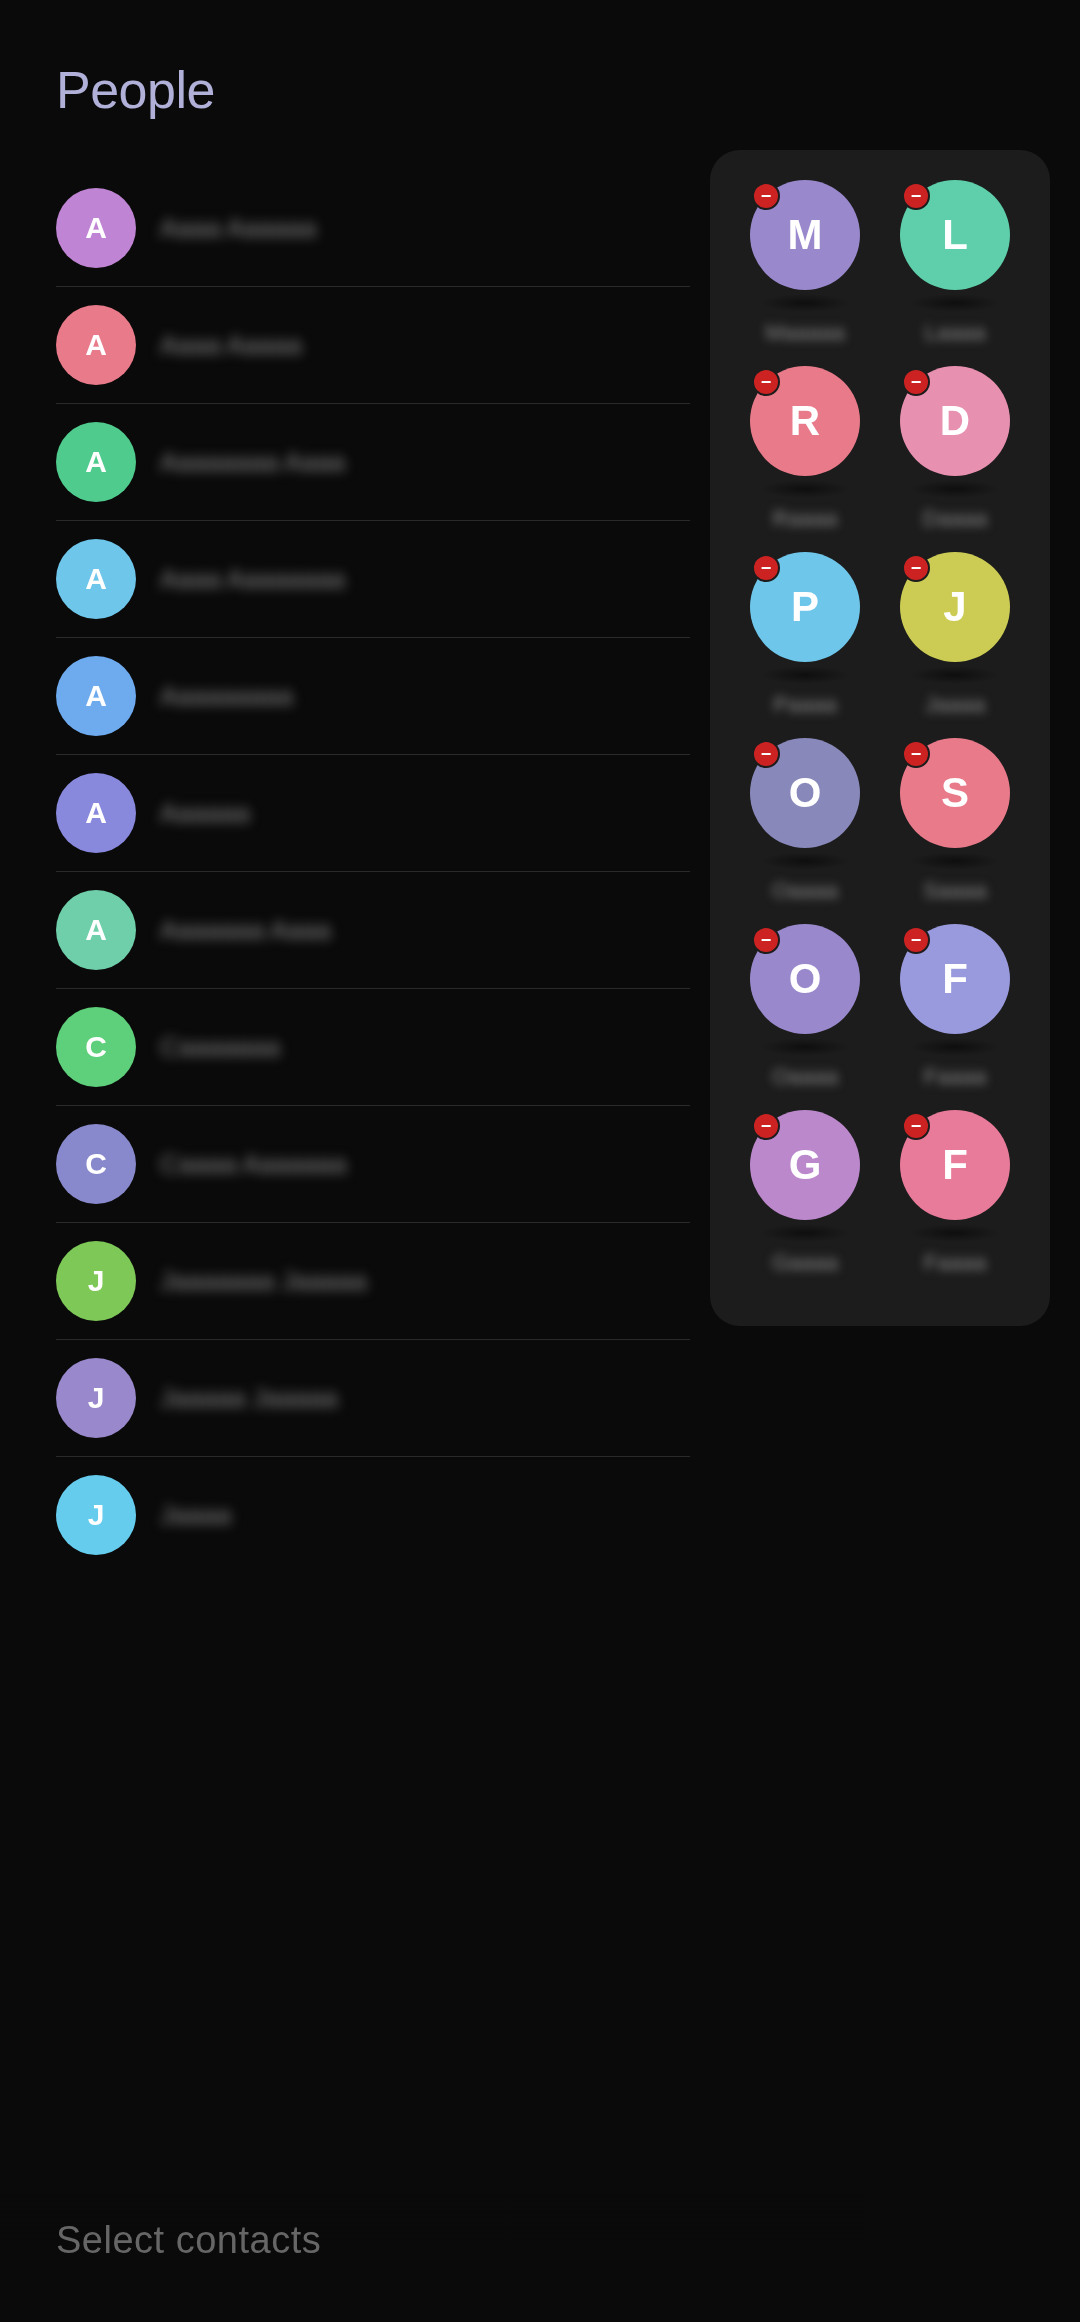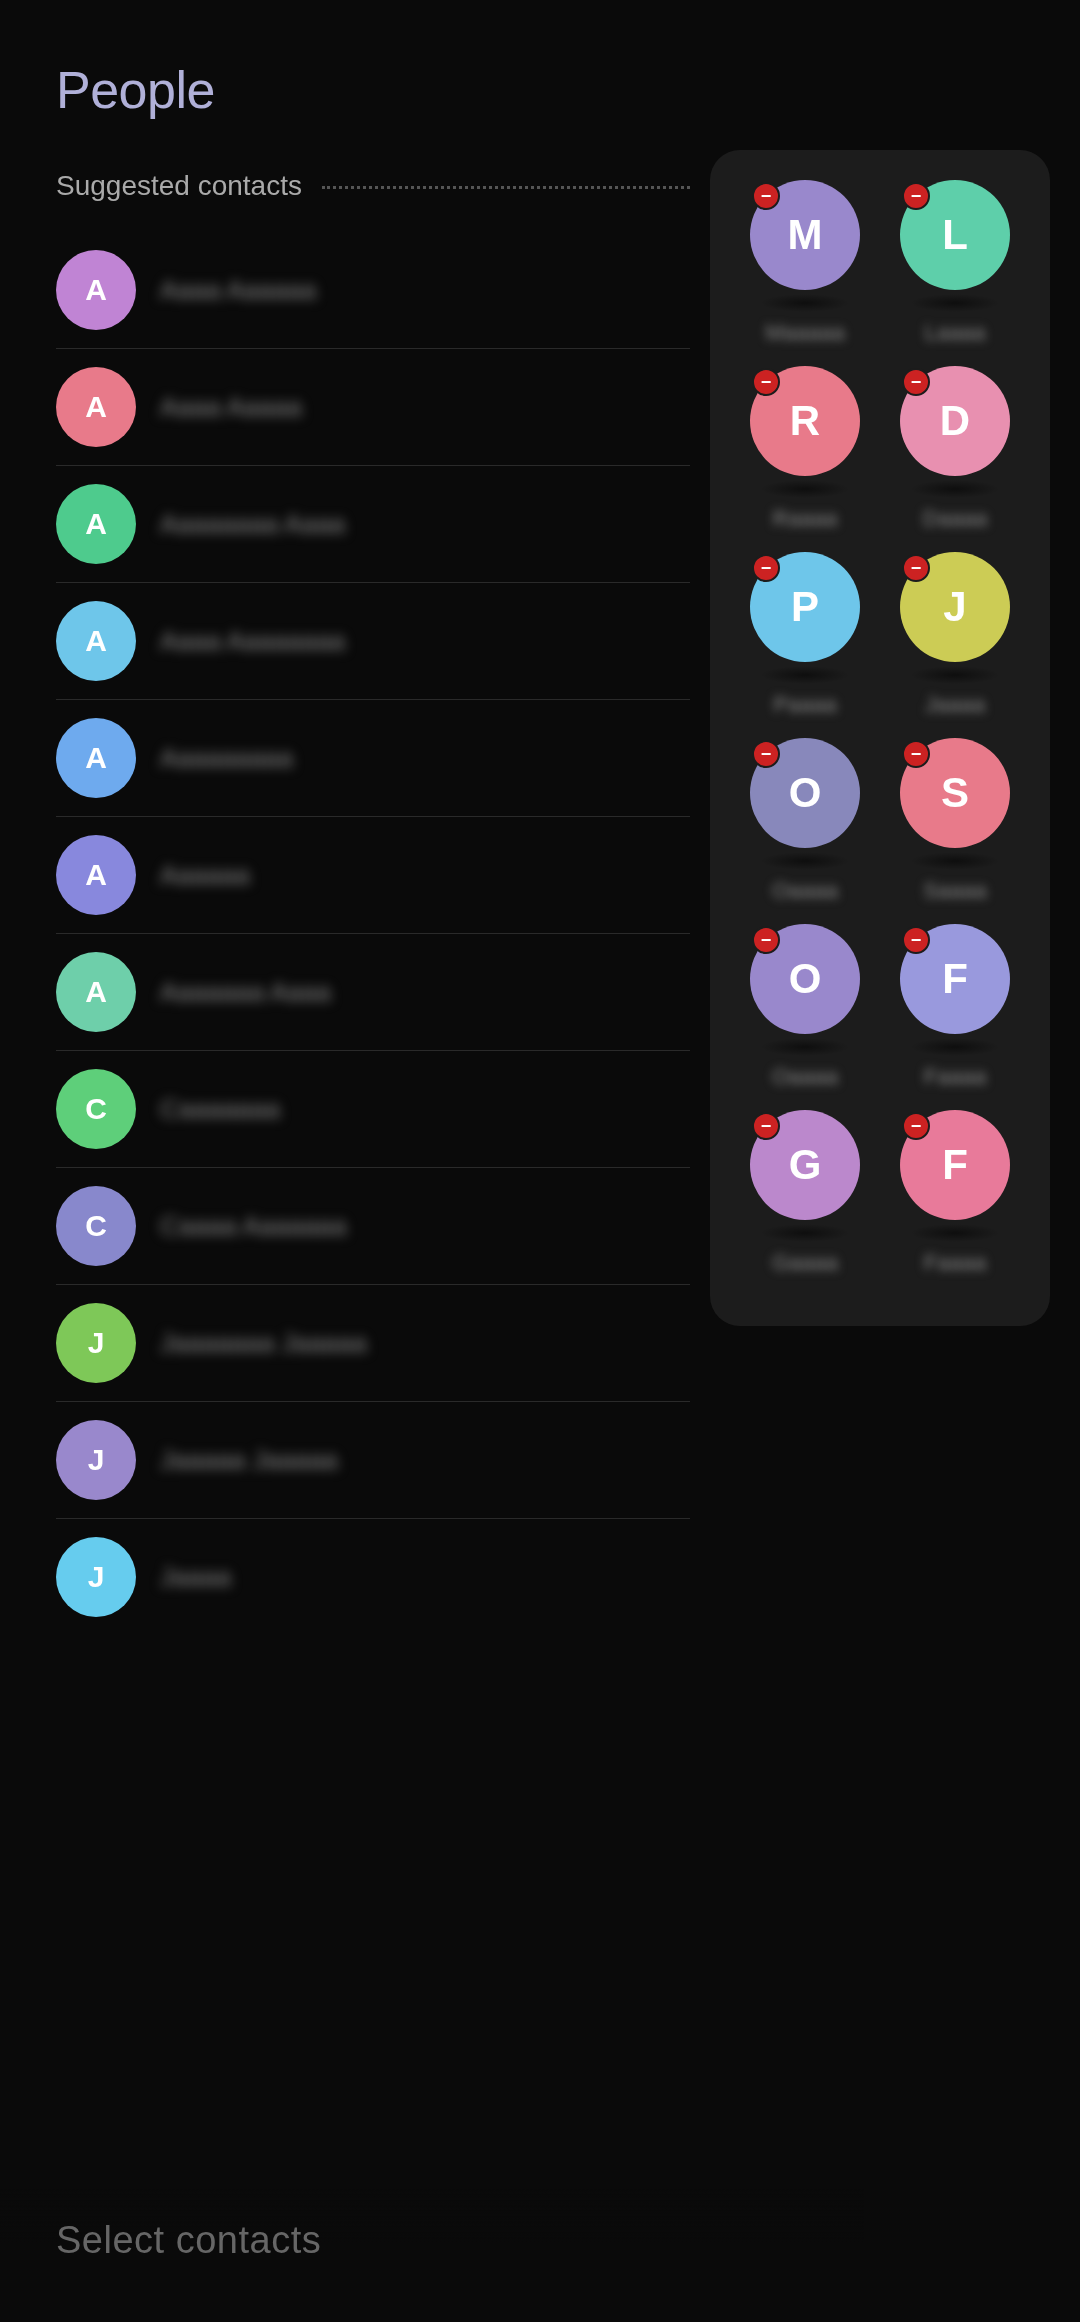--- a/index.html
+++ b/index.html
@@ -191,24 +191,20 @@
     }
   </style>
 </head>
 <body>
 
 <div class="page-title">People</div>
 
 <div class="main-layout">
 
   <div class="contact-list-section">
-    <div class="section-header">
-      <span class="section-header-label">Suggested contacts</span>
-      <div class="dotted-line"></div>
-    </div>
 
     <div id="contact-list">
         <div class="contact-item">
           <div class="avatar" style="background: rgb(192, 132, 212);">A</div>
           <span class="contact-name">Aaaa Aaaaaa</span>
         </div>
         <div class="contact-item">
           <div class="avatar" style="background: rgb(232, 122, 138);">A</div>
           <span class="contact-name">Aaaa Aaaaa</span>
         </div>

